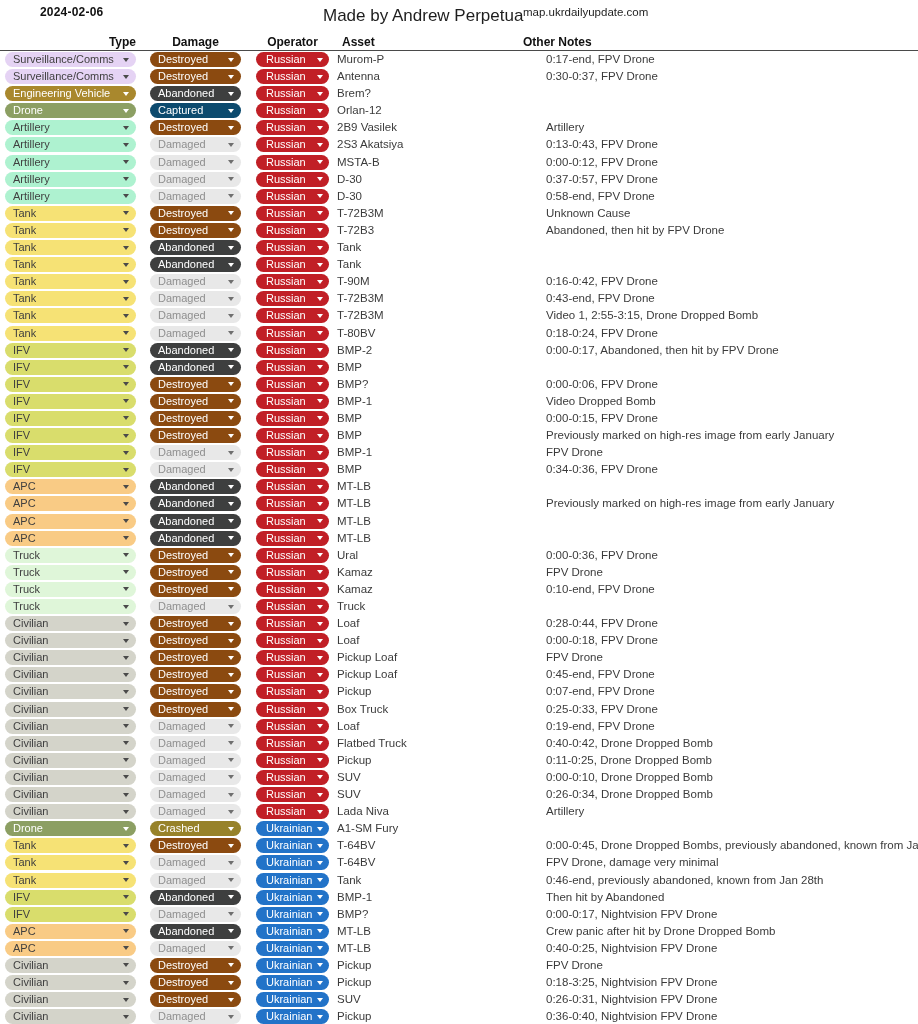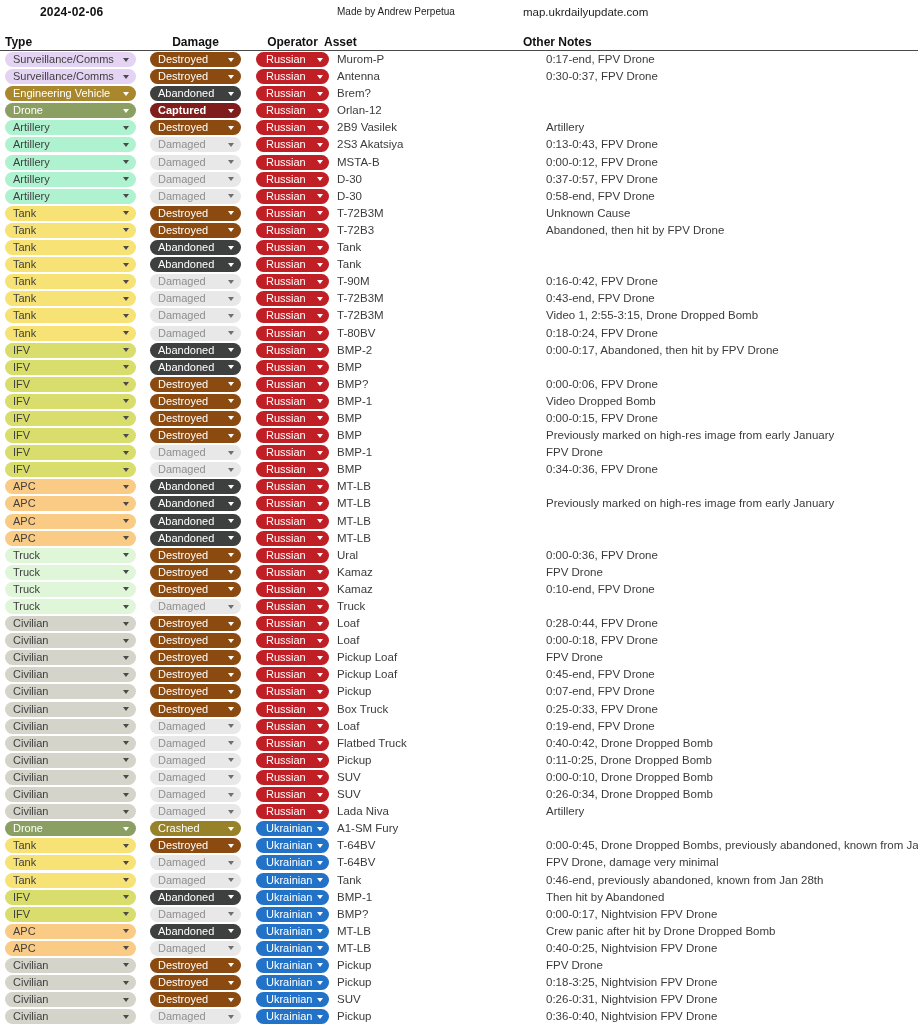--- a/index.html
+++ b/index.html
@@ -1,27 +1,27 @@
 <!DOCTYPE html>
 <html><head>
 <meta charset="utf-8">
 <style>
   html,body { margin:0; padding:0; background:#ffffff; }
   body { font-family:"Liberation Sans", sans-serif; }
   .sheet { position:relative; width:918px; height:1024px; background:#ffffff; overflow:hidden; }
 
   .meta-date { position:absolute; left:40px; top:5px; font-size:12px; font-weight:bold; color:#111; letter-spacing:0.2px; white-space:nowrap; }
-  .meta-made { position:absolute; left:337px; top:6px; font-size:10px; color:#1e1e1e; white-space:nowrap; }
+  .meta-made { position:absolute; left:323px; top:6px; font-size:17px; color:#1e1e1e; white-space:nowrap; }
   .meta-site { position:absolute; left:523px; top:6px; font-size:11.5px; color:#1e1e1e; white-space:nowrap; }
 
   .col-header { position:absolute; top:35px; font-size:12px; font-weight:bold; color:#111; white-space:nowrap; }
-  .h-type     { left:5px;   width:131px; text-align:left; }
+  .h-type     { left:5px;   width:131px; text-align:right; }
   .h-damage   { left:150px; width:91px;  text-align:center; }
   .h-operator { left:256px; width:73px;  text-align:center; }
-  .h-asset    { left:324px; }
+  .h-asset    { left:342px; }
   .h-notes    { left:523px; }
 
   .header-rule { position:absolute; left:0; top:50px; width:918px; height:0; border-bottom:1.5px solid #4a4a4a; }
 
   .rows { position:absolute; left:0; top:51px; width:918px; }
   .row { position:relative; height:17.1px; }
 
   .pill { position:absolute; top:1px; height:15px; border-radius:8px;
           display:flex; align-items:center; justify-content:space-between;
           box-sizing:border-box; font-size:11px; line-height:15px; white-space:nowrap; overflow:hidden; }
@@ -104,21 +104,21 @@
     </div>
     <div class="cell asset bind-asset">Brem?</div>
     <div class="cell notes bind-notes"></div>
   </div>
 
   <div class="row">
     <div class="pill type" style="background: rgb(140, 159, 99); color: rgb(255, 255, 255);">
       <span class="label bind-type">Drone</span>
       <span class="arrow" style="border-top-color: rgb(255, 255, 255);"></span>
     </div>
-    <div class="pill damage" style="background: #7f1d1d; color: rgb(255, 255, 255); font-weight: bold;">
+    <div class="pill damage" style="background: #0c4a6e; color: rgb(255, 255, 255);">
       <span class="label bind-damage">Captured</span>
       <span class="arrow" style="border-top-color: rgb(255, 255, 255);"></span>
     </div>
     <div class="pill operator" style="background: rgb(193, 31, 38); color: rgb(255, 255, 255);">
       <span class="label bind-operator">Russian</span>
       <span class="arrow" style="border-top-color: rgb(255, 255, 255);"></span>
     </div>
     <div class="cell asset bind-asset">Orlan-12</div>
   </div>
 

